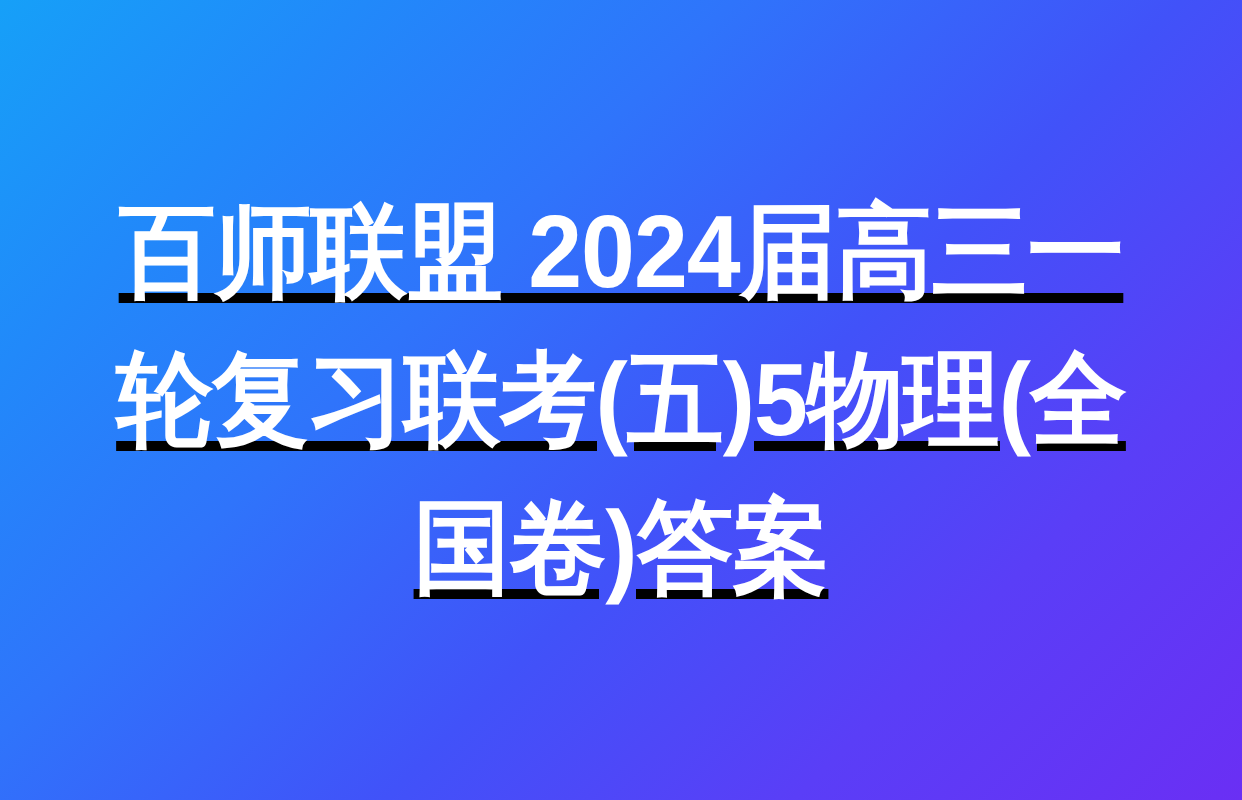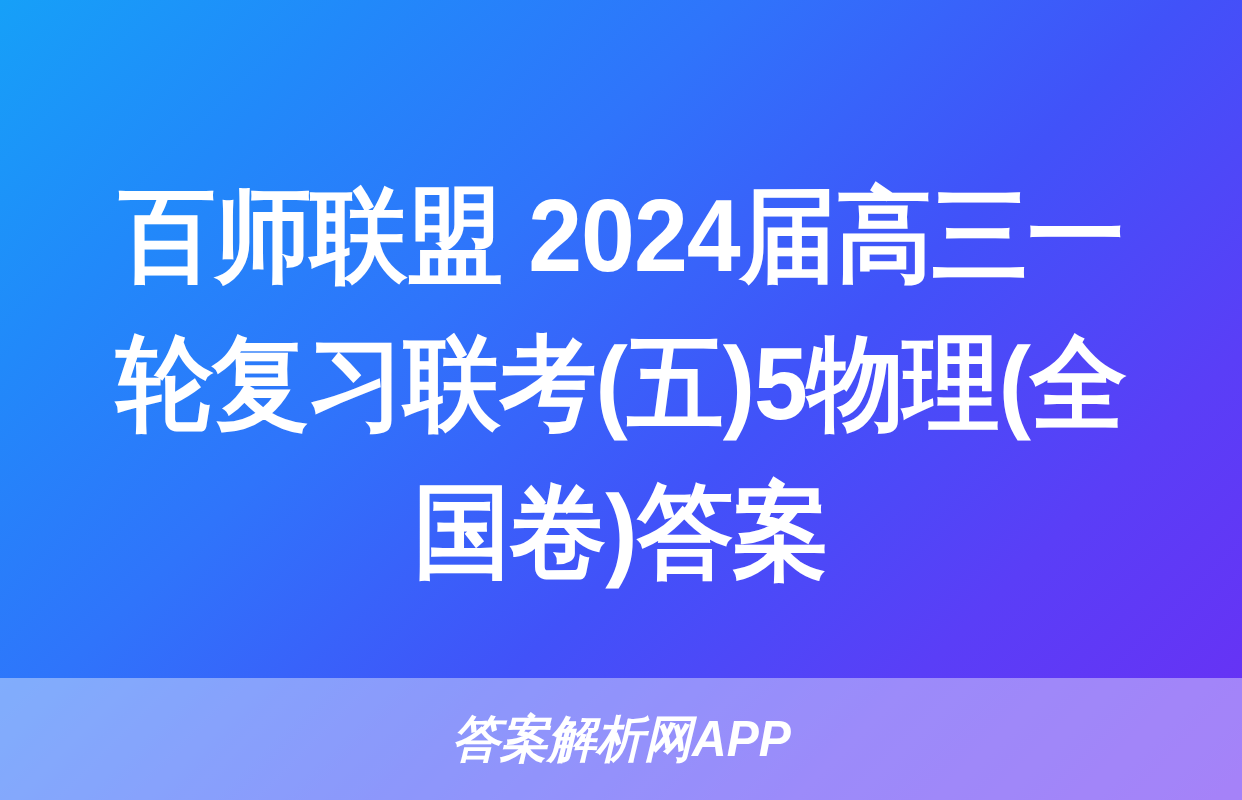--- a/index.html
+++ b/index.html
@@ -22,24 +22,25 @@
         #4152f9 58%,
         #5a3ef7 78%,
         #6a2ff4 100%);
   }
 
   
   .title-block {
     position: absolute;
     left: 0;
     right: 0;
-    top: 162px;
+    top: 178px;
     padding: 0 72px;
     box-sizing: border-box;
     text-align: center;
+    text-decoration: underline;
   }
 
   .title-line {
     display: block;
     color: #ffffff;
     font-size: 103px;
     line-height: 148px;
     font-weight: 700;
     letter-spacing: -1px;
     white-space: nowrap;
@@ -77,17 +78,14 @@
 <body>
 
 <div id="poster">
 
   <div class="title-block">
     <span class="title-line">百师联盟 2024届高三一</span>
     <span class="title-line">轮复习联考(五)5物理(全</span>
     <span class="title-line">国卷)答案</span>
   </div>
 
-  <div class="footer-band">
-    <span class="footer-text">答案解析网APP</span>
-  </div>
 
 </div>
 
 </body></html>

